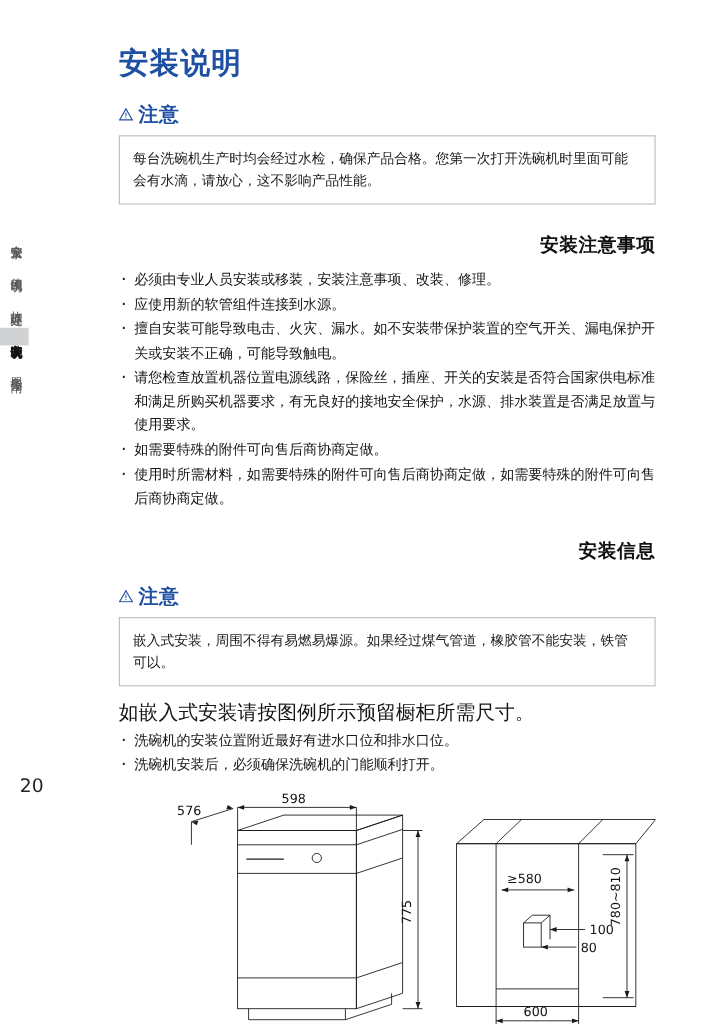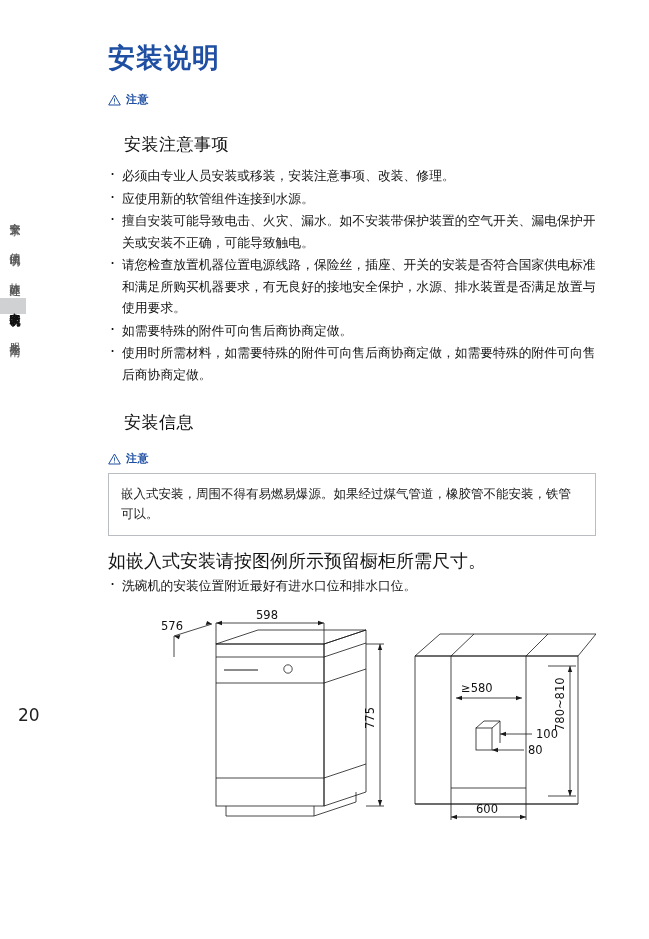--- a/index.html
+++ b/index.html
@@ -72,39 +72,40 @@
   }
   .warn-tri {
     display: inline-block;
     width: 13px;
     height: 12px;
     position: relative;
   }
   .warn-tri svg { display: block; }
   .notice-label {
     color: #1f4fa3;
-    font-size: 11px;
+    font-size: 18px;
     font-weight: bold;
     letter-spacing: 0.5px;
     text-align: center;
   }
   .notice-box {
     border: 1px solid #b9bcc0;
     padding: 10px 12px 11px 12px;
     font-size: 12.5px;
     line-height: 20px;
     color: #1a1a1a;
   }
   h2.section-title {
     font-size: 17px;
     line-height: 22px;
-    font-weight: normal;
-    margin: 26px 0 10px 16px;
+    font-weight: bold;
+    margin: 26px 0 10px 0;
     color: #111;
     letter-spacing: 0.5px;
+    text-align: right;
   }
   ul.bullets {
     list-style: none;
     margin: 0;
     padding: 0;
   }
   ul.bullets li {
     position: relative;
     padding-left: 14px;
     font-size: 12.8px;
@@ -155,20 +156,21 @@
   <div class="notice-head">
     <span class="warn-tri">
       <svg width="13" height="12" viewBox="0 0 13 12">
         <polygon points="6.5,1 12.3,11 0.7,11" fill="none" stroke="#1f4fa3" stroke-width="1"></polygon>
         <rect x="6.05" y="4.4" width="0.9" height="3.4" fill="#1f4fa3"></rect>
         <rect x="6.05" y="8.6" width="0.9" height="1" fill="#1f4fa3"></rect>
       </svg>
     </span>
     <span class="notice-label">注意</span>
   </div>
+  <div class="notice-box">每台洗碗机生产时均会经过水检，确保产品合格。您第一次打开洗碗机时里面可能会有水滴，请放心，这不影响产品性能。</div>
 
   <h2 class="section-title">安装注意事项</h2>
   <ul class="bullets">
     <li>必须由专业人员安装或移装，安装注意事项、改装、修理。</li>
     <li>应使用新的软管组件连接到水源。</li>
     <li>擅自安装可能导致电击、火灾、漏水。如不安装带保护装置的空气开关、漏电保护开关或安装不正确，可能导致触电。</li>
     <li>请您检查放置机器位置电源线路，保险丝，插座、开关的安装是否符合国家供电标准和满足所购买机器要求，有无良好的接地安全保护，水源、排水装置是否满足放置与使用要求。</li>
     <li>如需要特殊的附件可向售后商协商定做。</li>
     <li>使用时所需材料，如需要特殊的附件可向售后商协商定做，如需要特殊的附件可向售后商协商定做。</li>
   </ul>
@@ -183,20 +185,21 @@
         <rect x="6.05" y="8.6" width="0.9" height="1" fill="#1f4fa3"></rect>
       </svg>
     </span>
     <span class="notice-label">注意</span>
   </div>
   <div class="notice-box">嵌入式安装，周围不得有易燃易爆源。如果经过煤气管道，橡胶管不能安装，铁管可以。</div>
 
   <p class="body-text">如嵌入式安装请按图例所示预留橱柜所需尺寸。</p>
   <ul class="bullets">
     <li>洗碗机的安装位置附近最好有进水口位和排水口位。</li>
+    <li>洗碗机安装后，必须确保洗碗机的门能顺利打开。</li>
   </ul>
 
   <div id="diagram-wrap">
     <svg width="488" height="215" viewBox="0 0 488 215">
       <g stroke="#1a1a1a" fill="none" stroke-width="0.8">
 
         <line x1="108" y1="13" x2="216" y2="13"></line>
         <polygon points="108,13 114,10.8 114,15.2" fill="#1a1a1a" stroke="none"></polygon>
         <polygon points="216,13 210,10.8 210,15.2" fill="#1a1a1a" stroke="none"></polygon>
         <line x1="108" y1="13" x2="108" y2="34" stroke-dasharray="0"></line>

